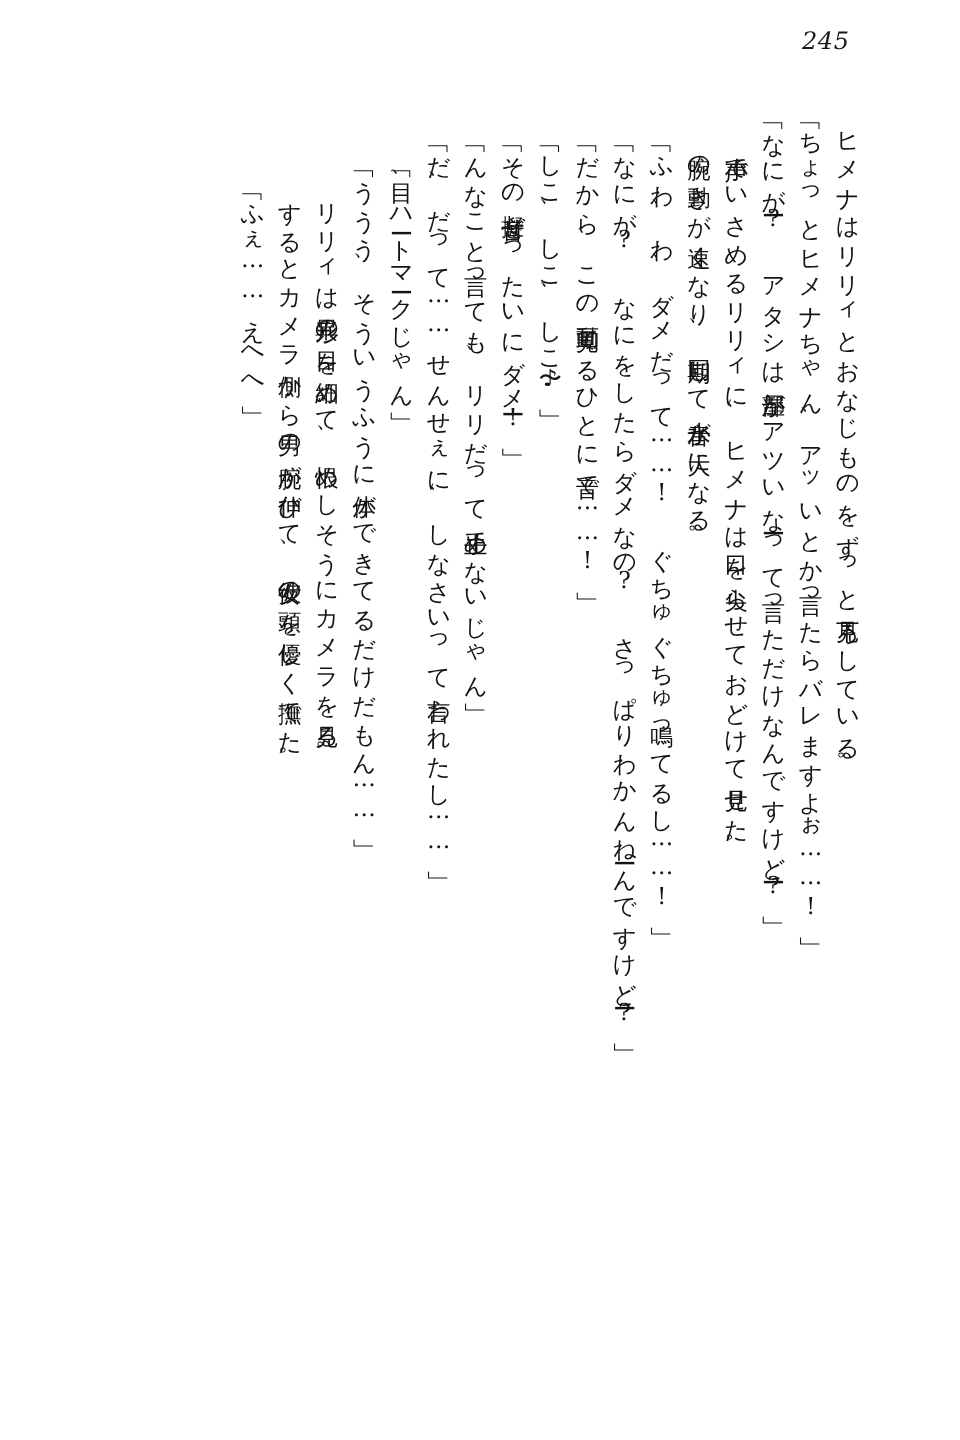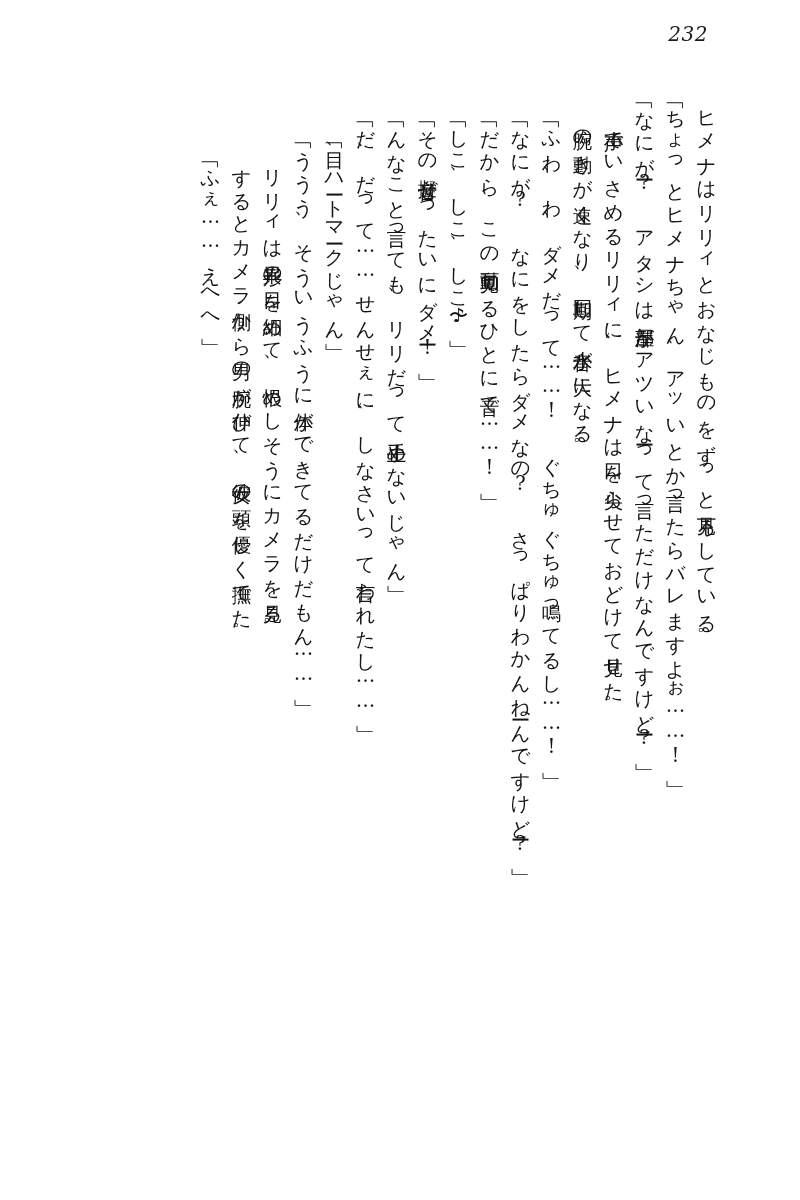--- a/index.html
+++ b/index.html
@@ -65,21 +65,21 @@
   
   .column[data-indent="1"] { padding-top: 19px; }
   .column[data-indent="2"] { padding-top: 40px; }
   .column[data-indent="3"] { padding-top: 59px; }
 </style>
 </head>
 <body>
 
 <div class="page">
 
-  <div class="page-number">232</div>
+  <div class="page-number">245</div>
 
   <div class="text-block">
     <div class="column" data-indent="0">ヒメナはリリィとおなじものをずっと見下ろしている。</div>
     <div class="column" data-indent="0">「ちょっとヒメナちゃん、アッいとか言ったらバレますよぉ……!」</div>
     <div class="column" data-indent="0">「なにがー?　アタシは部屋がアツいなーって言っただけなんですけどー?」</div>
     <div class="column" data-indent="1">小声でいさめるリリィに、ヒメナは口を尖らせておどけて見せた。</div>
     <div class="column" data-indent="1">腕の動きが速くなり、同期して水音が大になる。</div>
     <div class="column" data-indent="1">「ふわ、わ、ダメだって……!　ぐちゅぐちゅ鳴ってるし……!」</div>
     <div class="column" data-indent="1">「なにが?　なにをしたらダメなの?　さっぱりわかんねーんですけどー?」</div>
     <div class="column" data-indent="1">「だから、この動画見てるひとに音で……!」</div>

